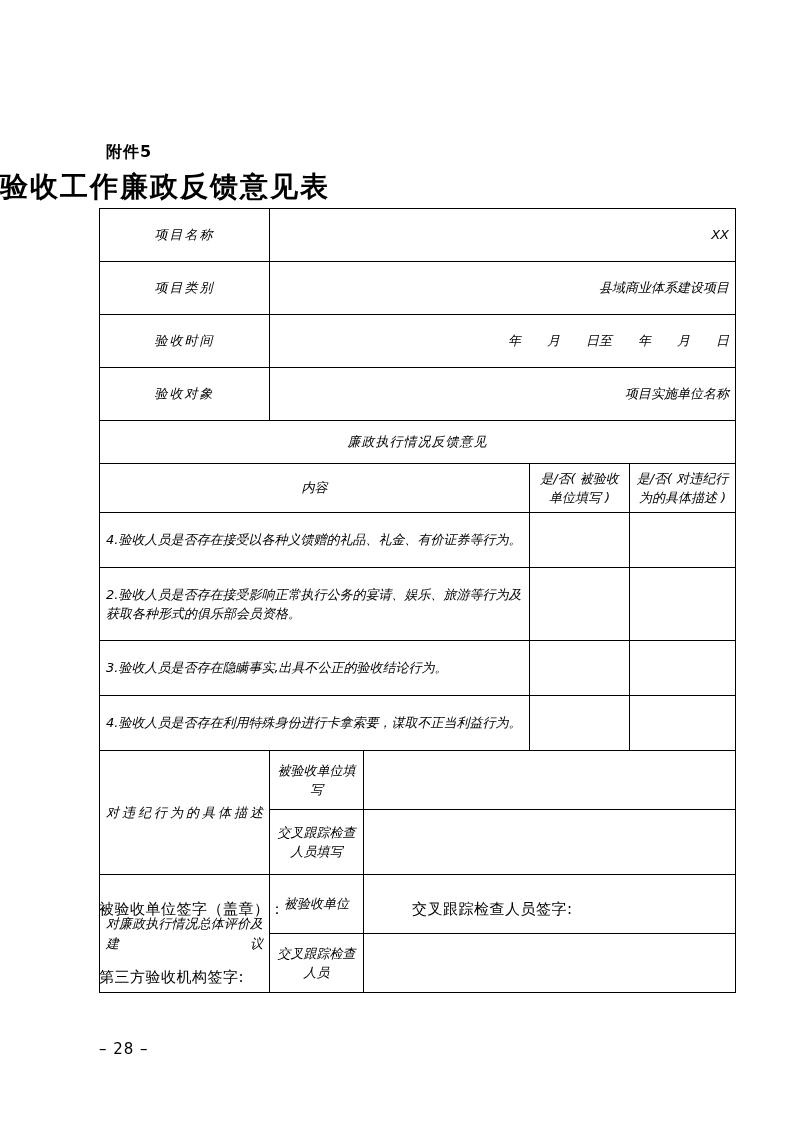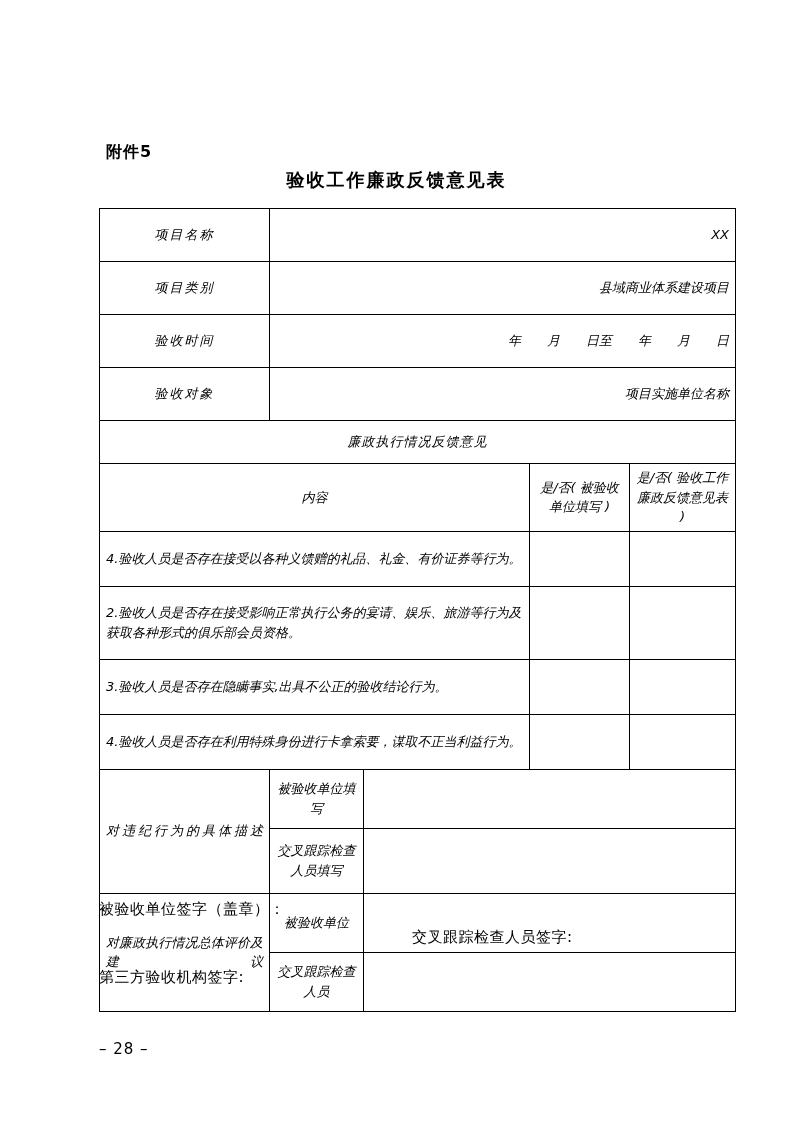--- a/index.html
+++ b/index.html
@@ -27,22 +27,22 @@
     top: 142px;
     font-size: 16px;
     font-weight: bold;
     letter-spacing: 1px;
   }
   .doc-title {
     position: absolute;
     left: 0;
     top: 168px;
     width: 793px;
-    text-align: center;
-    font-size: 18px;
+    text-align: left;
+    font-size: 28px;
     font-weight: bold;
     font-family: "DejaVu Serif", "Liberation Serif", serif;
     letter-spacing: 2px;
   }
   table.main {
     position: absolute;
     left: 99px;
     top: 208px;
     width: 597px;
     border-collapse: collapse;
@@ -105,21 +105,20 @@
     left: 0;
     top: 0;
     letter-spacing: 0.5px;
     text-align: center;
   }
   .sign-right {
     position: absolute;
     left: 313px;
     top: 0;
     letter-spacing: 0.5px;
-    margin-top: 28px;
   }
   .sign-third {
     position: absolute;
     left: 99px;
     top: 968px;
     font-size: 15px;
     letter-spacing: 0.5px;
   }
   .page-number {
     position: absolute;
@@ -168,21 +167,21 @@
         <td class="c-center row-h-44" colspan="4">项目实施单位名称</td>
       </tr>
 
       <tr>
         <td class="header-merge" colspan="5">廉政执行情况反馈意见</td>
       </tr>
 
       <tr>
         <td class="col-head" colspan="3" style="height:40px">内容</td>
         <td class="col-head">是/否( 被验收单位填写 )</td>
-        <td class="col-head">是/否( 验收工作廉政反馈意见表 )</td>
+        <td class="col-head">是/否( 对违纪行为的具体描述 )</td>
       </tr>
 
       <tr>
         <td class="item-cell" colspan="3" style="height:46px">4.验收人员是否存在接受以各种义馈赠的礼品、礼金、有价证券等行为。</td>
         <td class="answer-cell"></td>
         <td class="answer-cell"></td>
       </tr>
 
       <tr>
         <td class="item-cell" colspan="3" style="height:64px">2.验收人员是否存在接受影响正常执行公务的宴请、娱乐、旅游等行为及获取各种形式的俱乐部会员资格。</td>

